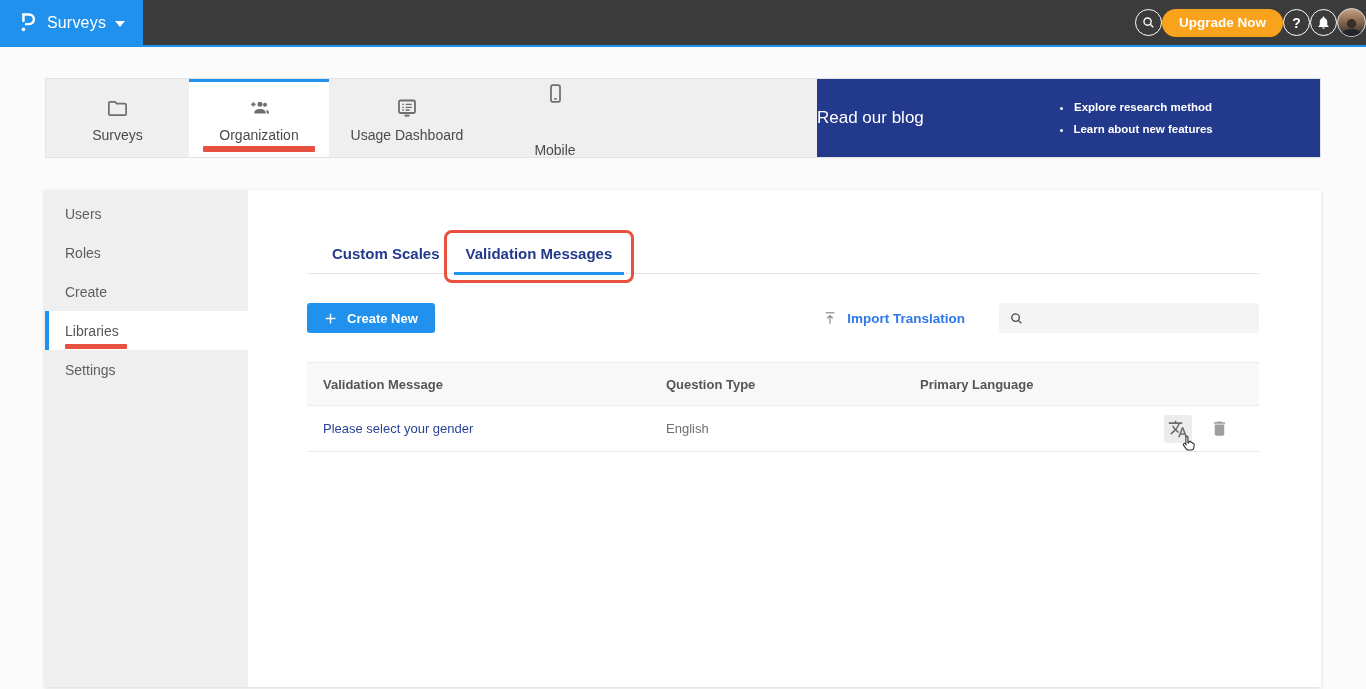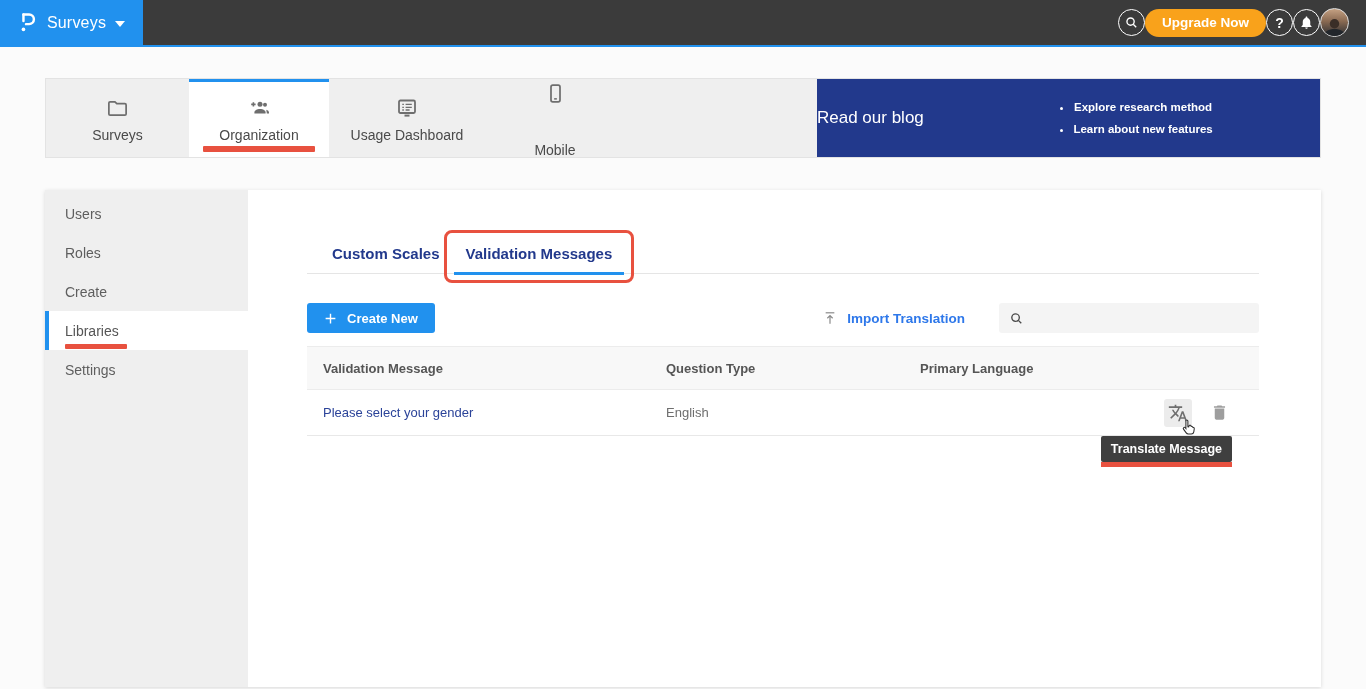--- a/index.html
+++ b/index.html
@@ -19,21 +19,21 @@
   }
   .logo-block {
     width:143px; background:#2191ee; display:flex; align-items:center;
     justify-content:center; gap:9px; cursor:pointer;
   }
   .logo-text { color:#fff; font-size:16px; letter-spacing:.2px; }
   .caret-down {
     width:0; height:0; border-left:5px solid transparent;
     border-right:5px solid transparent; border-top:6px solid #fff; margin-top:2px;
   }
-  .topbar-right { display:flex; align-items:center; padding-right:17px; }
+  .topbar-right { display:flex; align-items:center; }
   .circle-btn {
     width:27px; height:27px; border-radius:50%; border:1.5px solid #fff;
     background:transparent; color:#fff; font-weight:bold; font-size:14px;
     display:flex; align-items:center; justify-content:center; cursor:pointer; flex:none;
   }
   .upgrade-btn {
     height:28px; padding:0 17px; border-radius:14px; border:none;
     background:#f9a21b; color:#fff; font-weight:bold; font-size:13.5px; cursor:pointer;
   }
   .avatar {
@@ -114,21 +114,21 @@
     display:flex; align-items:center; gap:9px; color:#2e78ea;
     font-size:13.5px; font-weight:bold; text-decoration:none; cursor:pointer;
   }
   .searchbox {
     width:260px; height:30px; background:#f4f4f4; border-radius:3px;
     display:flex; align-items:center; gap:8px; padding:0 10px;
   }
   .search-input { flex:1; border:none; background:transparent; outline:none; font-size:13px; color:#444; }
 
   
-  .tbl { margin-top:13px; }
+  .tbl { margin-top:29px; }
   .tbl-head {
     display:flex; height:44px; align-items:center; background:#f8f8f8;
     border-top:1px solid #ececec; border-bottom:1px solid #ececec;
     font-size:13px; font-weight:bold; color:#555;
   }
   .tbl-row {
     display:flex; height:46px; align-items:center; font-size:13px;
     border-bottom:1px solid #e8e8e8; background:#fff;
   }
   .col-msg  { width:359px; padding-left:16px; }
@@ -348,22 +348,18 @@
                 </svg>
             </span>
           </button>
 
           <span class="cursor-icon">
             <svg width="21" height="24" viewBox="0 0 24 26">
               <path d="M10 2.6c.75 0 1.3.6 1.3 1.3v6.6l.95.13.35-1.1c.2-.65.9-1 1.55-.78.55.18.88.68.84 1.22l.95.1c.63.08 1.12.58 1.18 1.2l.5.1c.64.13 1.08.73.98 1.38l-.55 3.45c-.22 1.4-1.43 2.44-2.85 2.44h-3.55c-.9 0-1.74-.44-2.26-1.17l-3.1-4.3c-.42-.58-.3-1.38.26-1.8.52-.4 1.26-.3 1.68.18l.8.95V3.9c0-.72.55-1.3 1.27-1.3z" fill="#fff" stroke="#2d2d2d" stroke-width="1.2"></path>
             </svg>
           </span>
 
-          <div class="tooltip">
-            <div class="tooltip-body">Translate Message</div>
-            <div class="tooltip-redbar"></div>
-          </div>
         </div>
       </div>
     </div>
 
   </section>
 </main>
 
 </body></html>

